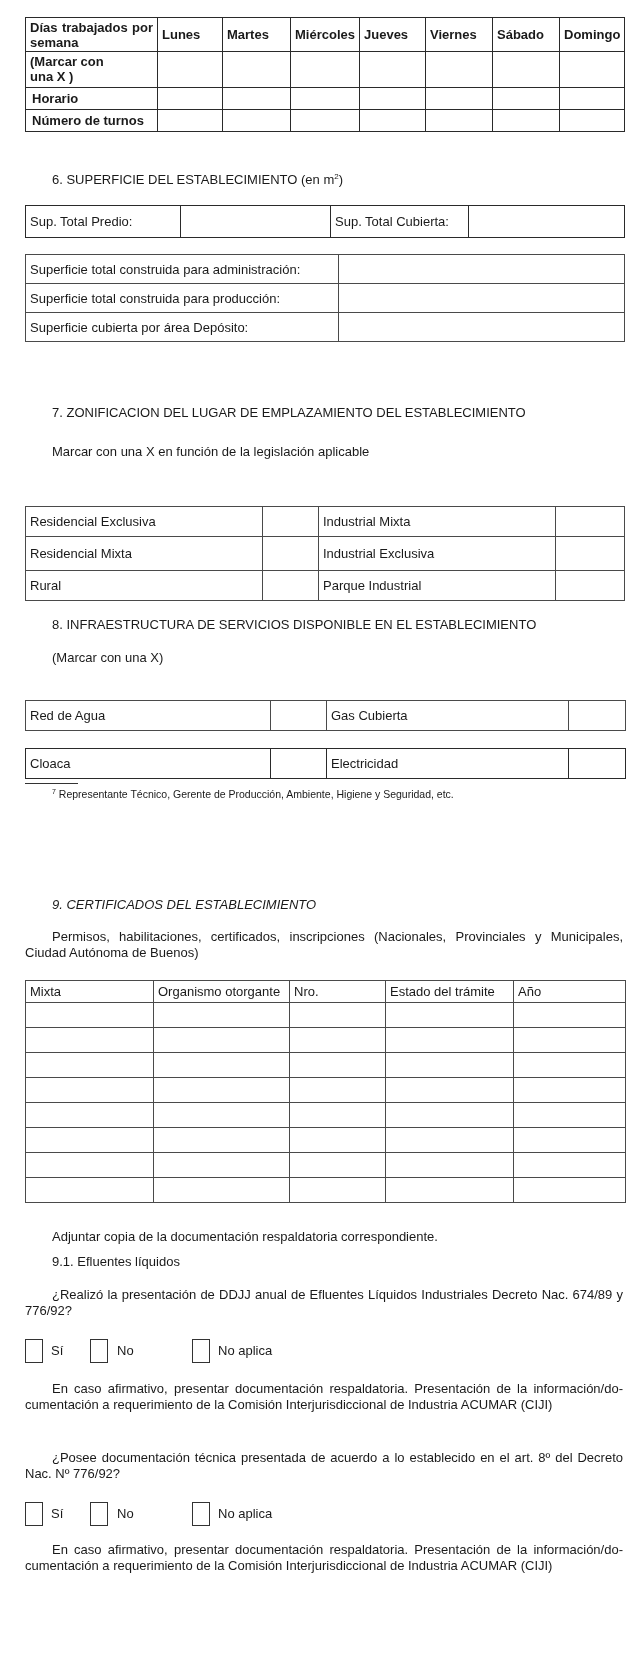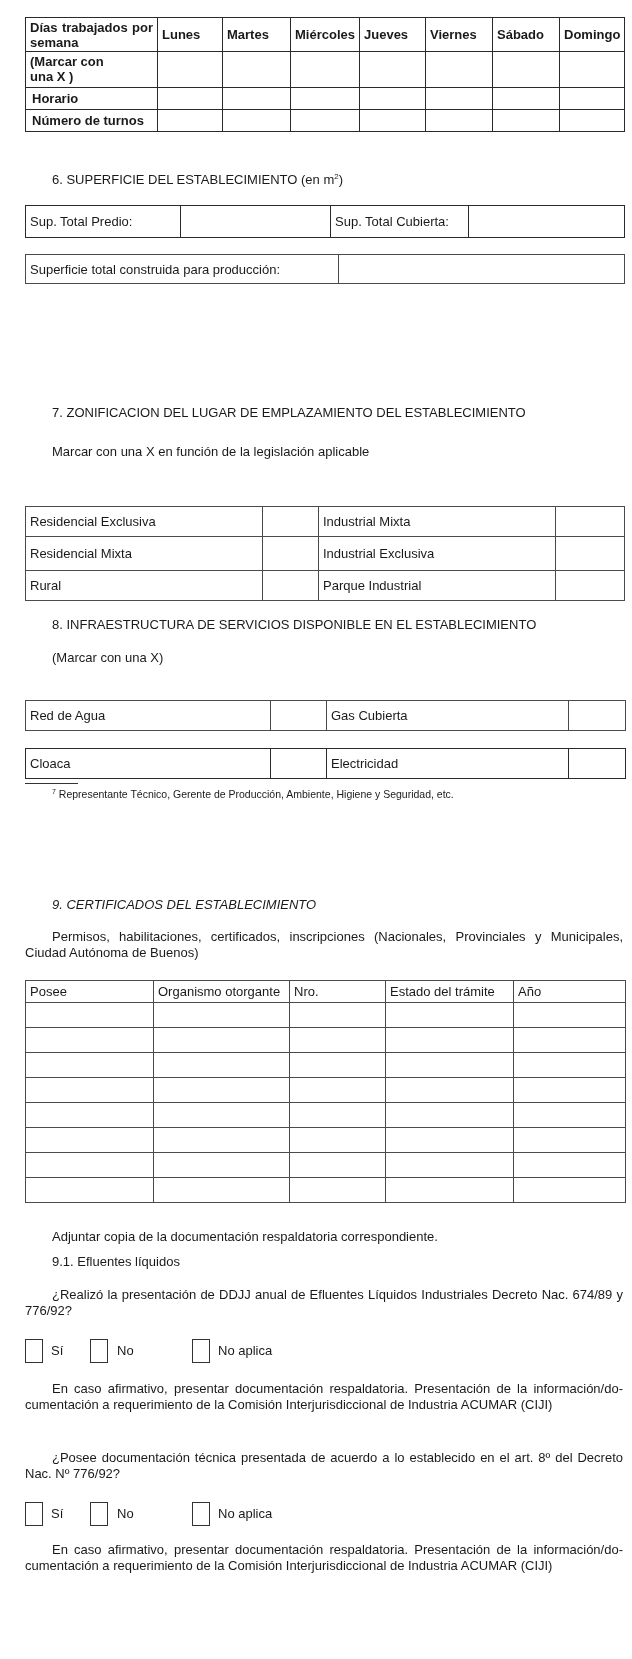--- a/index.html
+++ b/index.html
@@ -104,22 +104,30 @@
   </tr>
 </tbody>
   </table>
 
 <table style="left:25px; top:254px; width:599px;">
   <colgroup>
       <col style="width:313px">
       <col style="width:286px">
     </colgroup>
   <tbody>
+      <tr style="height:29px">
+    <td>Superficie total construida para administración:</td>
+    <td></td>
+  </tr>
   <tr style="height:29px">
     <td>Superficie total construida para producción:</td>
+    <td></td>
+  </tr>
+  <tr style="height:29px">
+    <td>Superficie cubierta por área Depósito:</td>
     <td></td>
   </tr>
 </tbody>
   </table>
 
 <div class="heading" style="top:405px;">7. ZONIFICACION DEL LUGAR DE EMPLAZAMIENTO DEL ESTABLECIMIENTO</div>
 <div class="para-noindent" style="top:444px;">Marcar con una X en función de la legislación aplicable</div>
 
 <table style="left:25px; top:506px; width:599px;">
   <colgroup>
@@ -198,21 +206,21 @@
 <table style="left:25px; top:980px; width:600px;">
   <colgroup>
       <col style="width:128px">
       <col style="width:136px">
       <col style="width:96px">
       <col style="width:128px">
       <col style="width:112px">
     </colgroup>
   <tbody>
       <tr style="height:22px">
-    <td>Posee</td>
+    <td>Mixta</td>
     <td>Organismo otorgante</td>
     <td>Nro.</td>
     <td>Estado del trámite</td>
     <td>Año</td>
   </tr>
   <tr style="height:25px">
     <td></td>
     <td></td>
     <td></td>
     <td></td>

